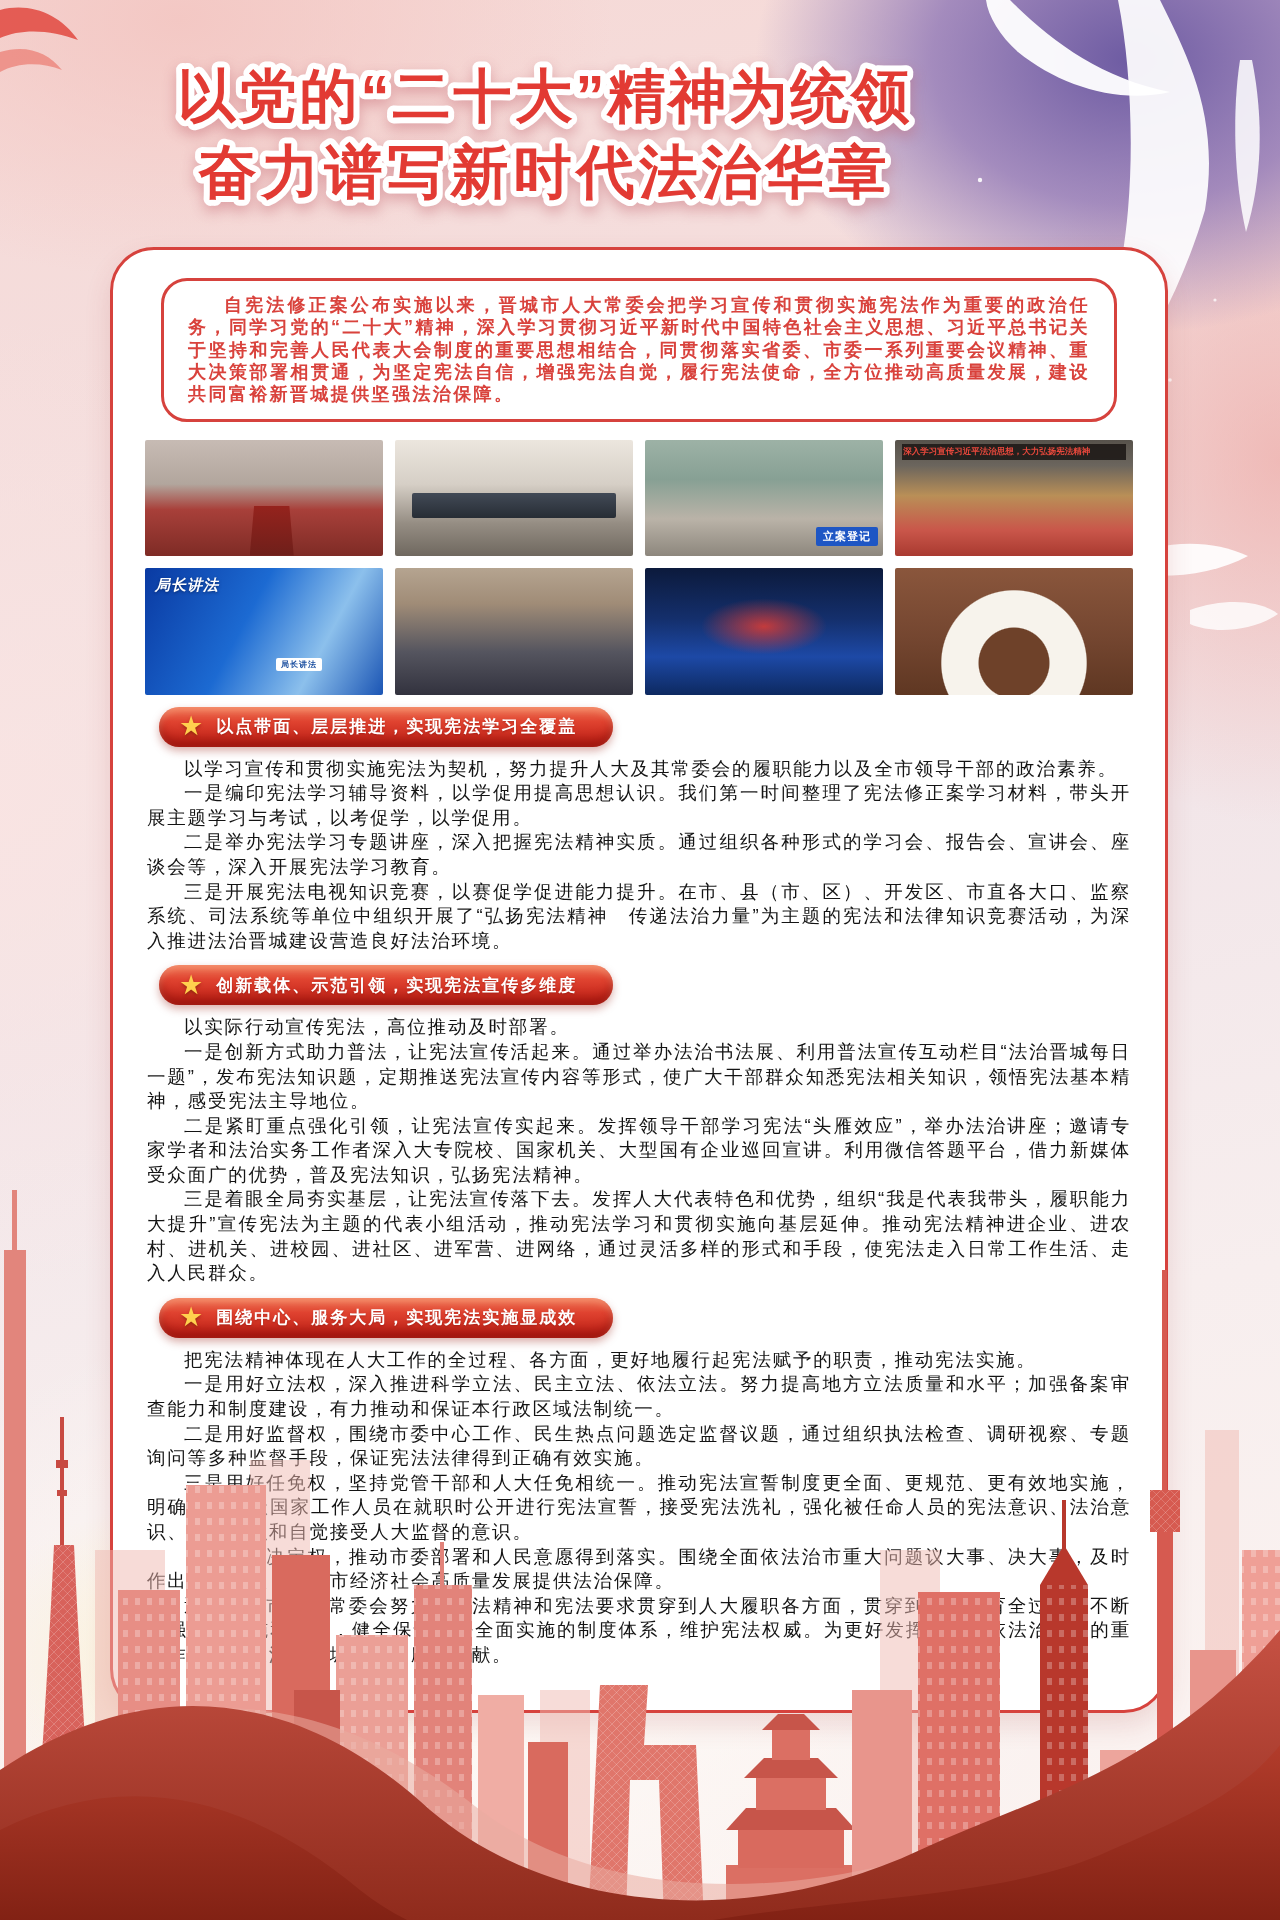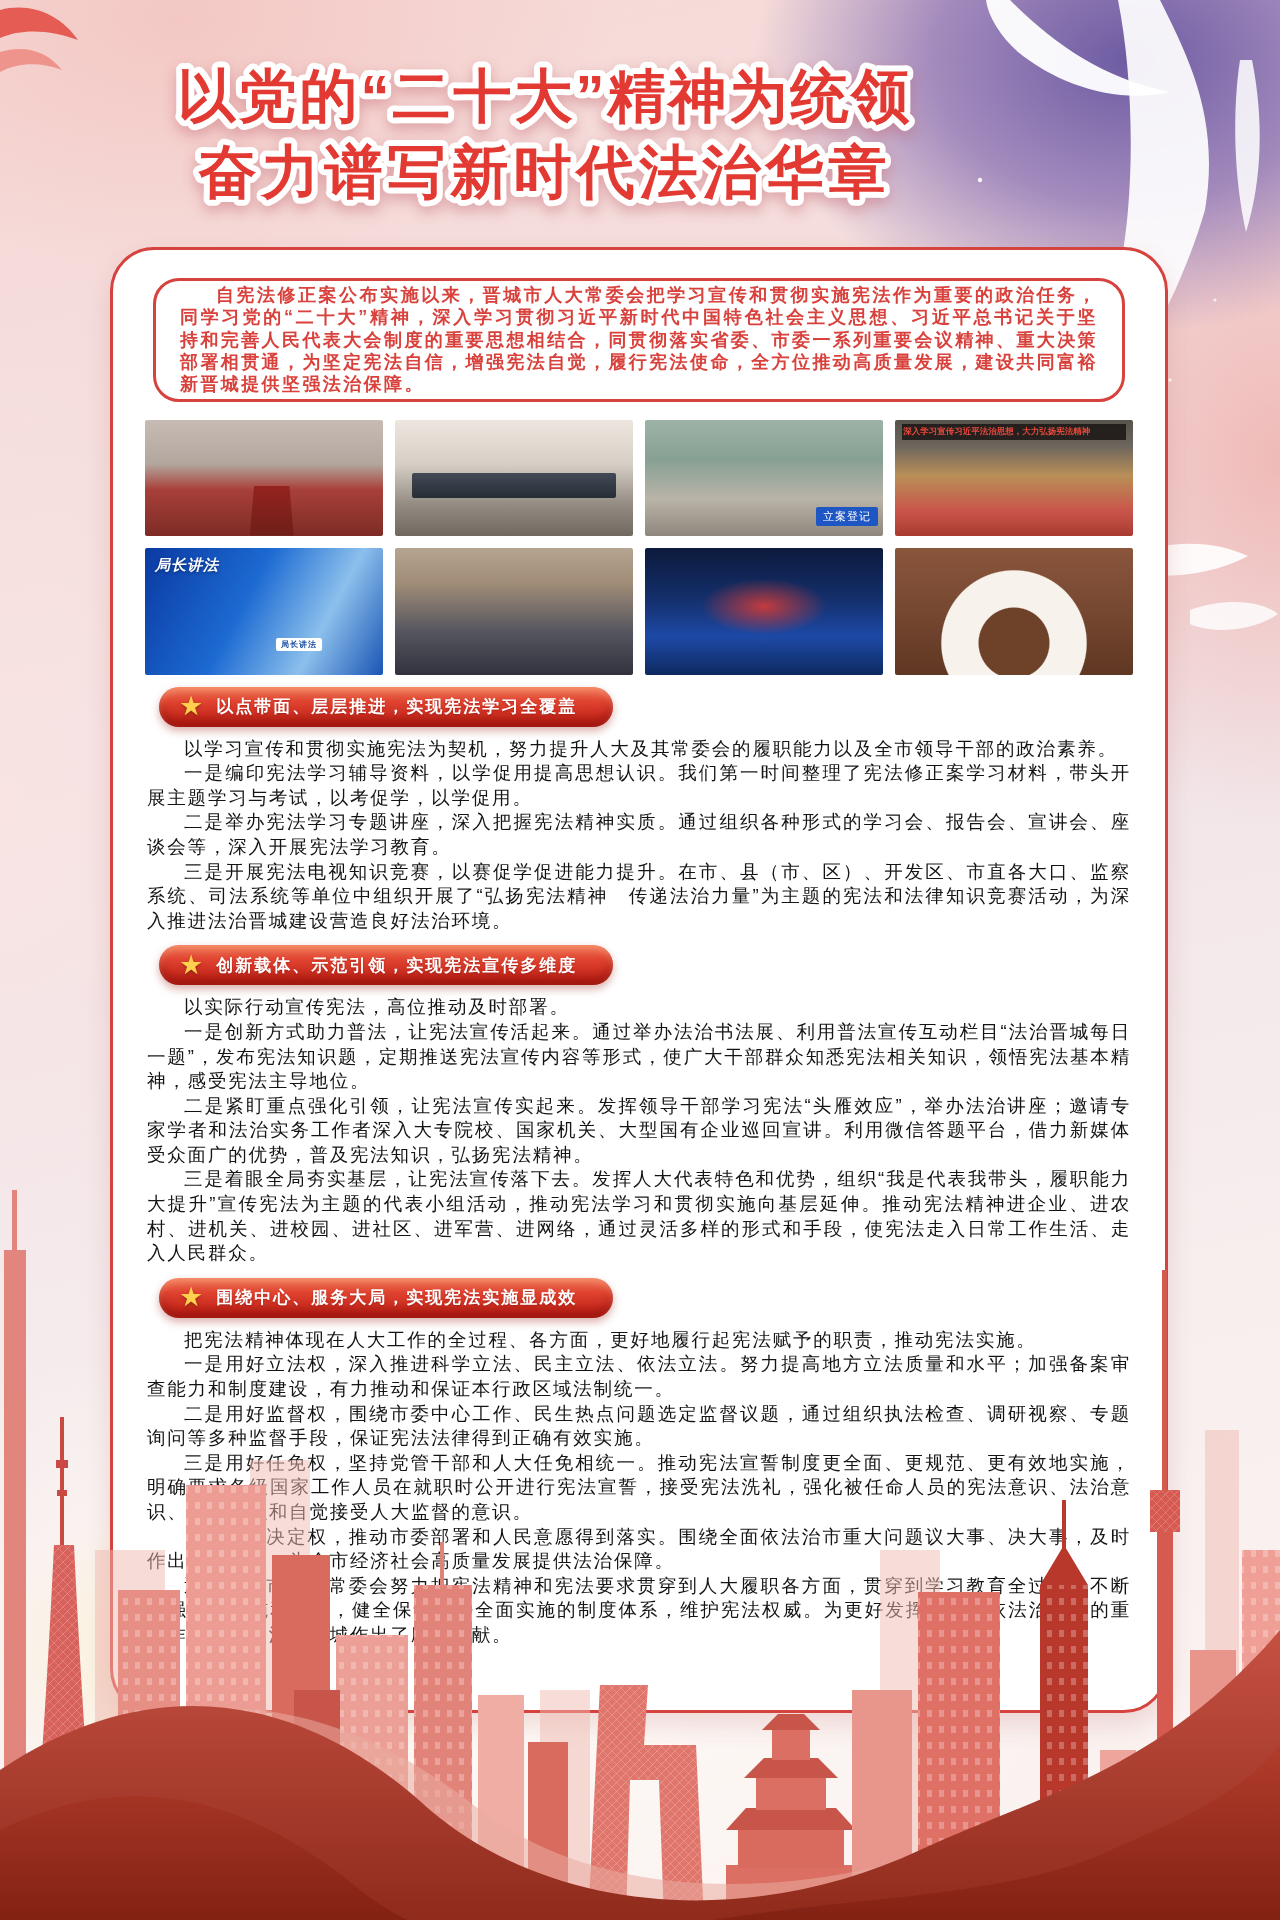--- a/index.html
+++ b/index.html
@@ -18,21 +18,21 @@
   
   .title-svg{position:absolute;left:0;top:46px;z-index:3;
     filter:drop-shadow(0 6px 7px rgba(196,100,110,.45));}
   .title-svg text{font-family:"Liberation Sans","DejaVu Sans",sans-serif;font-weight:bold;
     fill:#e23a33;stroke:#ffffff;stroke-width:12px;stroke-linejoin:round;paint-order:stroke fill;}
   
   .card{position:absolute;left:110px;top:247px;width:1058px;height:1466px;box-sizing:border-box;
     background:#ffffff;border:3px solid #d6423d;border-radius:44px;
     padding:28px 32px 0 32px;z-index:2;overflow:hidden;
     box-shadow:0 12px 26px rgba(170,60,60,.16);}
-  .intro{border:3px solid #d6423d;border-radius:26px;padding:3px 24px;margin:0 8px;
+  .intro{border:3px solid #d6423d;border-radius:26px;padding:13px 24px;margin:0 16px;
     color:#d9423c;font-weight:bold;font-size:18px;letter-spacing:2.4px;line-height:1.24;
     text-align:justify;text-indent:2em;}
   
   .photo-grid{display:grid;grid-template-columns:repeat(4,1fr);gap:12px;margin-top:18px;}
   .photo{position:relative;height:116px;overflow:hidden;border-radius:2px;}
   .photo:nth-child(n+5){height:127px;}
   .ph1{background:linear-gradient(180deg,#c7bbb4 0%,#b2a69d 38%,#a8403a 60%,#7e2b25 100%);}
   .ph1::after{content:"";position:absolute;left:44%;bottom:0;width:44px;height:50px;
     background:linear-gradient(180deg,#95231d,#6e1f1a);clip-path:polygon(10% 0,90% 0,100% 100%,0 100%);}
   .ph2{background:linear-gradient(180deg,#ece6de 0%,#d6cfc6 38%,#958d83 72%,#6f685f 100%);}
@@ -43,21 +43,21 @@
   .ph5{background:linear-gradient(118deg,#0a3aa2 0%,#1c6ad2 42%,#8cc0ec 72%,#1b55b4 100%);}
   .ph6{background:linear-gradient(180deg,#b5a490 0%,#a08c77 28%,#55555f 66%,#32323e 100%);}
   .ph7{background:
     radial-gradient(ellipse 90px 40px at 50% 46%,rgba(225,60,50,.85) 0%,rgba(225,60,50,0) 70%),
     linear-gradient(180deg,#0c1a3c 0%,#142f6c 40%,#1d49a6 70%,#0d2960 100%);}
   .ph8{background:linear-gradient(180deg,#8a563c 0%,#744630 55%,#5f3722 100%);}
   .ph8::after{content:"";position:absolute;left:50%;bottom:-42%;transform:translateX(-50%);
     width:170px;height:170px;border-radius:50%;
     background:radial-gradient(circle,#6e4129 0 29%,#f7f3ec 30% 60%,rgba(247,243,236,0) 61%);}
   .photo .sign{position:absolute;right:5px;bottom:10px;background:#1e56c4;color:#fff;
-    font-size:11px;font-weight:normal;padding:2px 7px;border-radius:2px;letter-spacing:1px;}
+    font-size:11px;font-weight:bold;padding:2px 7px;border-radius:2px;letter-spacing:1px;}
   .photo .bannerline{position:absolute;top:4px;left:3%;width:94%;box-sizing:border-box;
     background:rgba(28,24,22,.88);color:#e8483c;font-size:8.5px;font-weight:bold;
     text-align:left;padding:2px 1px;white-space:nowrap;overflow:hidden;}
   .photo .tvlogo{position:absolute;top:8px;left:10px;color:#fff;font-weight:bold;font-style:italic;
     font-size:15px;letter-spacing:1px;text-shadow:0 1px 3px rgba(0,25,80,.7);}
   .photo .plate{position:absolute;bottom:24px;left:55%;background:#fff;color:#1b4fa0;
     font-size:8px;font-weight:bold;padding:1px 5px;border-radius:2px;letter-spacing:1px;}
   
   .banner{display:inline-flex;align-items:center;gap:13px;height:40px;margin:12px 0 0 14px;
     padding:0 36px 0 20px;border-radius:21px;

